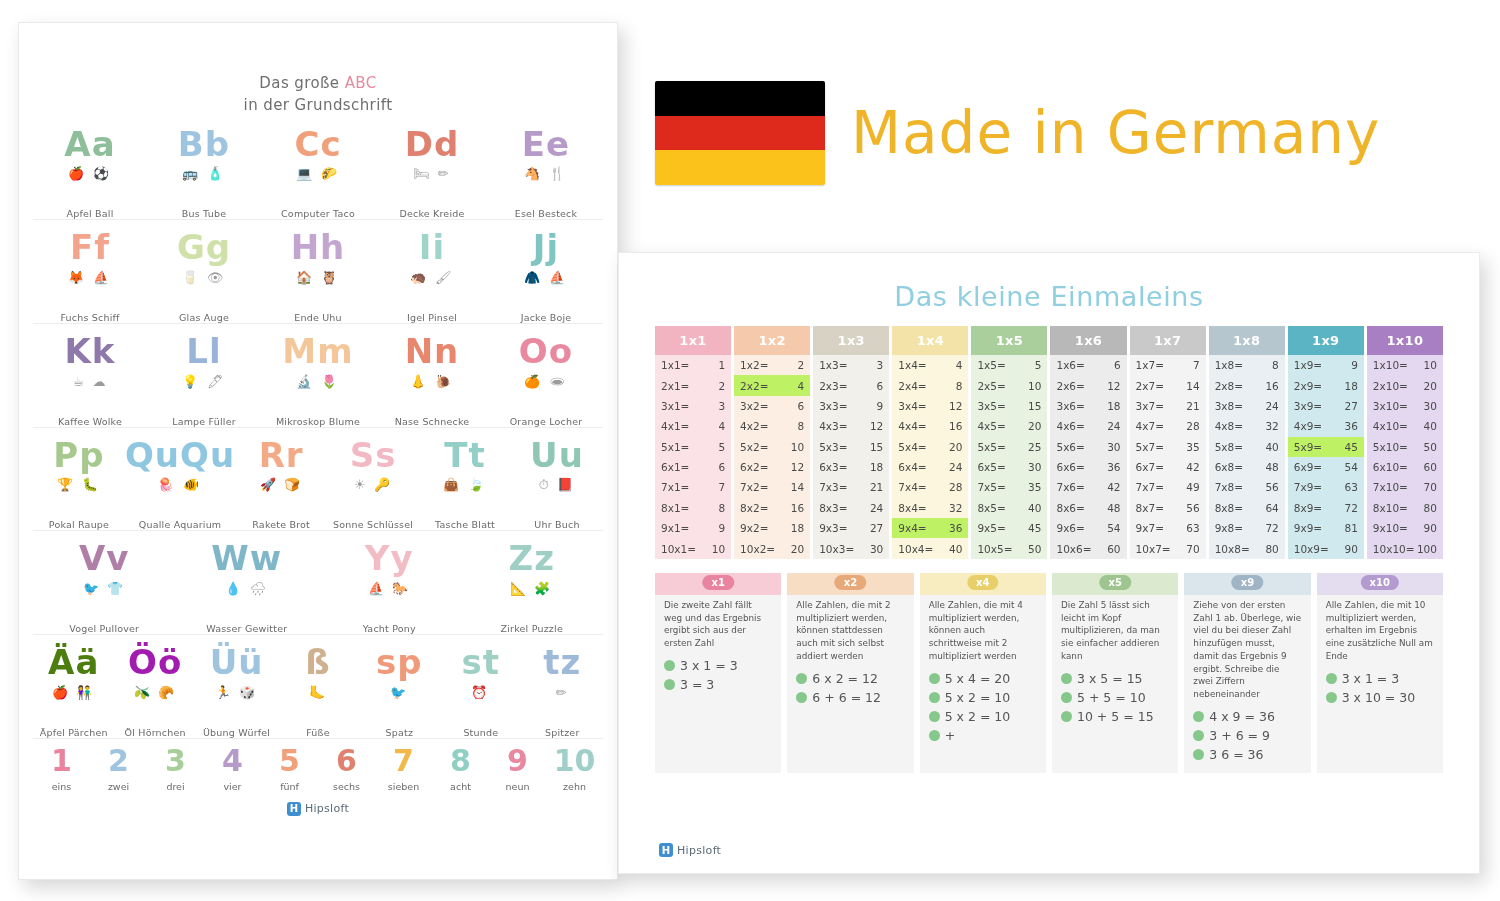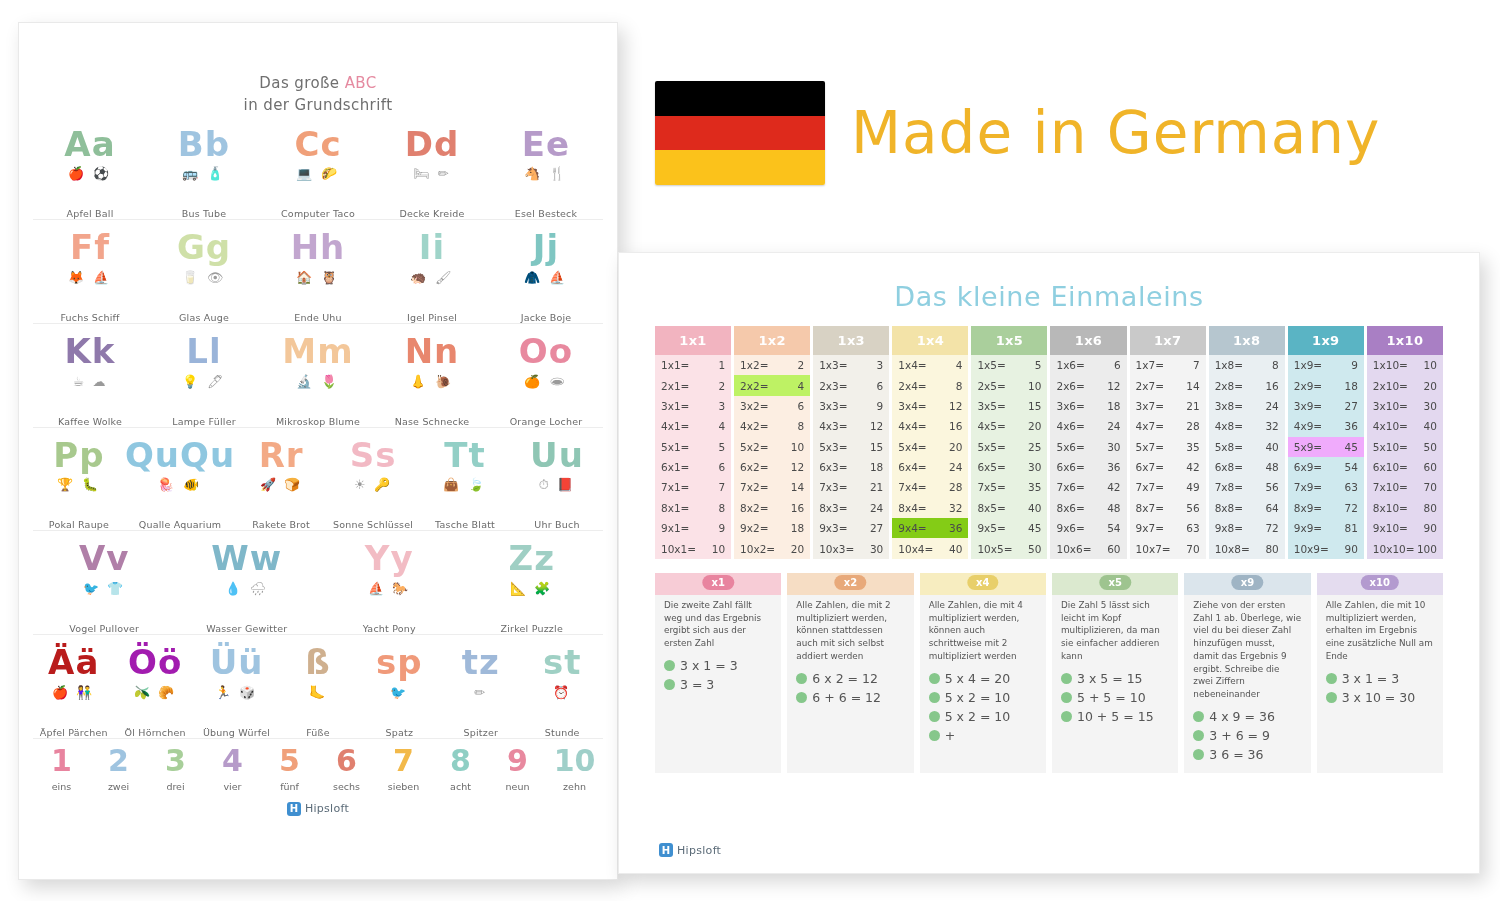--- a/index.html
+++ b/index.html
@@ -248,21 +248,21 @@
             <div class="abc-words">Yacht  Pony</div>
           </div>
           <div class="abc-cell">
             <div class="abc-letter" style="color:#9fcfc4">Zz</div>
             <div class="abc-icons">📐 🧩</div>
             <div class="abc-words">Zirkel Puzzle</div>
           </div>
         </div>
         <div class="abc-row rule-line">
           <div class="abc-cell">
-            <div class="abc-letter" style="color:#b91c1c">Ää</div>
+            <div class="abc-letter" style="color:#4d7c0f">Ää</div>
             <div class="abc-icons">🍎 👫</div>
             <div class="abc-words">Äpfel Pärchen</div>
           </div>
           <div class="abc-cell">
             <div class="abc-letter" style="color:#a21caf">Öö</div>
             <div class="abc-icons">🫒 🥐</div>
             <div class="abc-words">Öl Hörnchen</div>
           </div>
           <div class="abc-cell">
             <div class="abc-letter" style="color:#9fc4e0">Üü</div>
@@ -273,28 +273,28 @@
             <div class="abc-letter" style="color:#cfb08f">ß</div>
             <div class="abc-icons">🦶</div>
             <div class="abc-words">Füße</div>
           </div>
           <div class="abc-cell">
             <div class="abc-letter" style="color:#f09a7a">sp</div>
             <div class="abc-icons">🐦</div>
             <div class="abc-words">Spatz</div>
           </div>
           <div class="abc-cell">
+            <div class="abc-letter" style="color:#9fd0c4">st</div>
+            <div class="abc-icons">⏰</div>
+            <div class="abc-words">Stunde</div>
+          </div>
+          <div class="abc-cell">
             <div class="abc-letter" style="color:#9fb9d9">tz</div>
             <div class="abc-icons">✏</div>
             <div class="abc-words">Spitzer</div>
-          </div>
-          <div class="abc-cell">
-            <div class="abc-letter" style="color:#9fd0c4">st</div>
-            <div class="abc-icons">⏰</div>
-            <div class="abc-words">Stunde</div>
           </div>
         </div>
       </div>
     <div class="abc-num-row" id="abc-numbers">
         <div class="abc-num">
           <div class="n" style="color:#e8849f">1</div>
           <div class="w">eins</div>
         </div>
         <div class="abc-num">
           <div class="n" style="color:#9fc4e0">2</div>
@@ -509,21 +509,21 @@
             <span class="rhs">24</span>
           </div>
           <div class="cell" style="background:#fbf6dd">
             <span class="lhs">7x4=</span>
             <span class="rhs">28</span>
           </div>
           <div class="cell" style="background:#fbf6dd">
             <span class="lhs">8x4=</span>
             <span class="rhs">32</span>
           </div>
-          <div class="cell" style="background:#84cc16">
+          <div class="cell" style="background:#bef264">
             <span class="lhs">9x4=</span>
             <span class="rhs">36</span>
           </div>
           <div class="cell" style="background:#fbf6dd">
             <span class="lhs">10x4=</span>
             <span class="rhs">40</span>
           </div>
         </div>
         <div class="col">
           <div class="col-head" style="background:#aacf9c">1x5</div>
@@ -708,21 +708,21 @@
             <span class="rhs">18</span>
           </div>
           <div class="cell" style="background:#cfe9ee">
             <span class="lhs">3x9=</span>
             <span class="rhs">27</span>
           </div>
           <div class="cell" style="background:#cfe9ee">
             <span class="lhs">4x9=</span>
             <span class="rhs">36</span>
           </div>
-          <div class="cell" style="background:#f0abfc">
+          <div class="cell" style="background:#bef264">
             <span class="lhs">5x9=</span>
             <span class="rhs">45</span>
           </div>
           <div class="cell" style="background:#cfe9ee">
             <span class="lhs">6x9=</span>
             <span class="rhs">54</span>
           </div>
           <div class="cell" style="background:#cfe9ee">
             <span class="lhs">7x9=</span>
             <span class="rhs">63</span>

